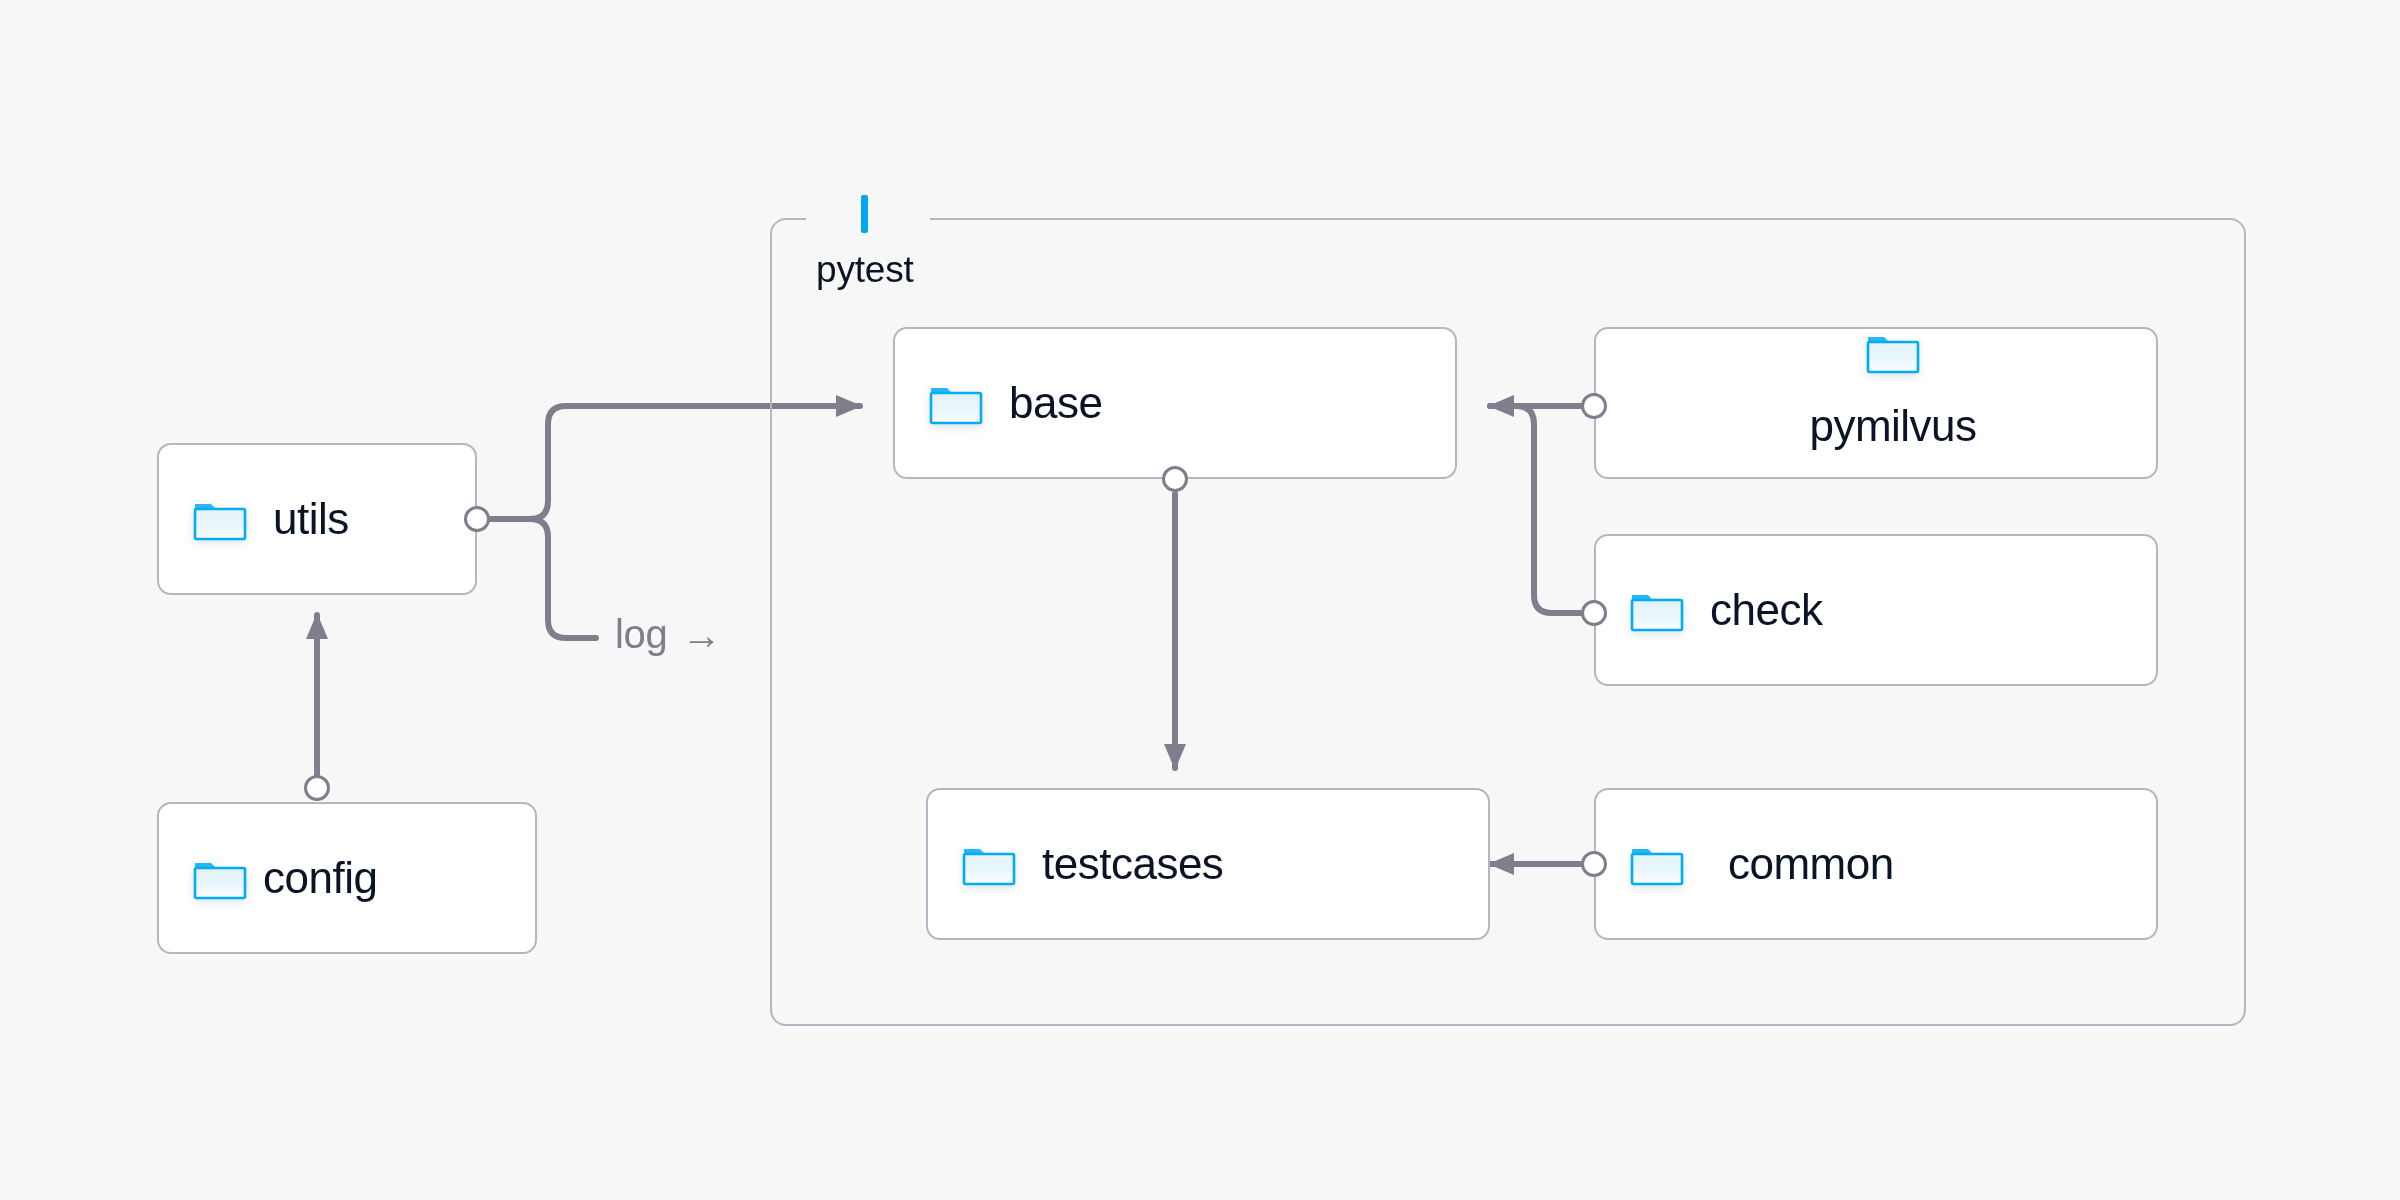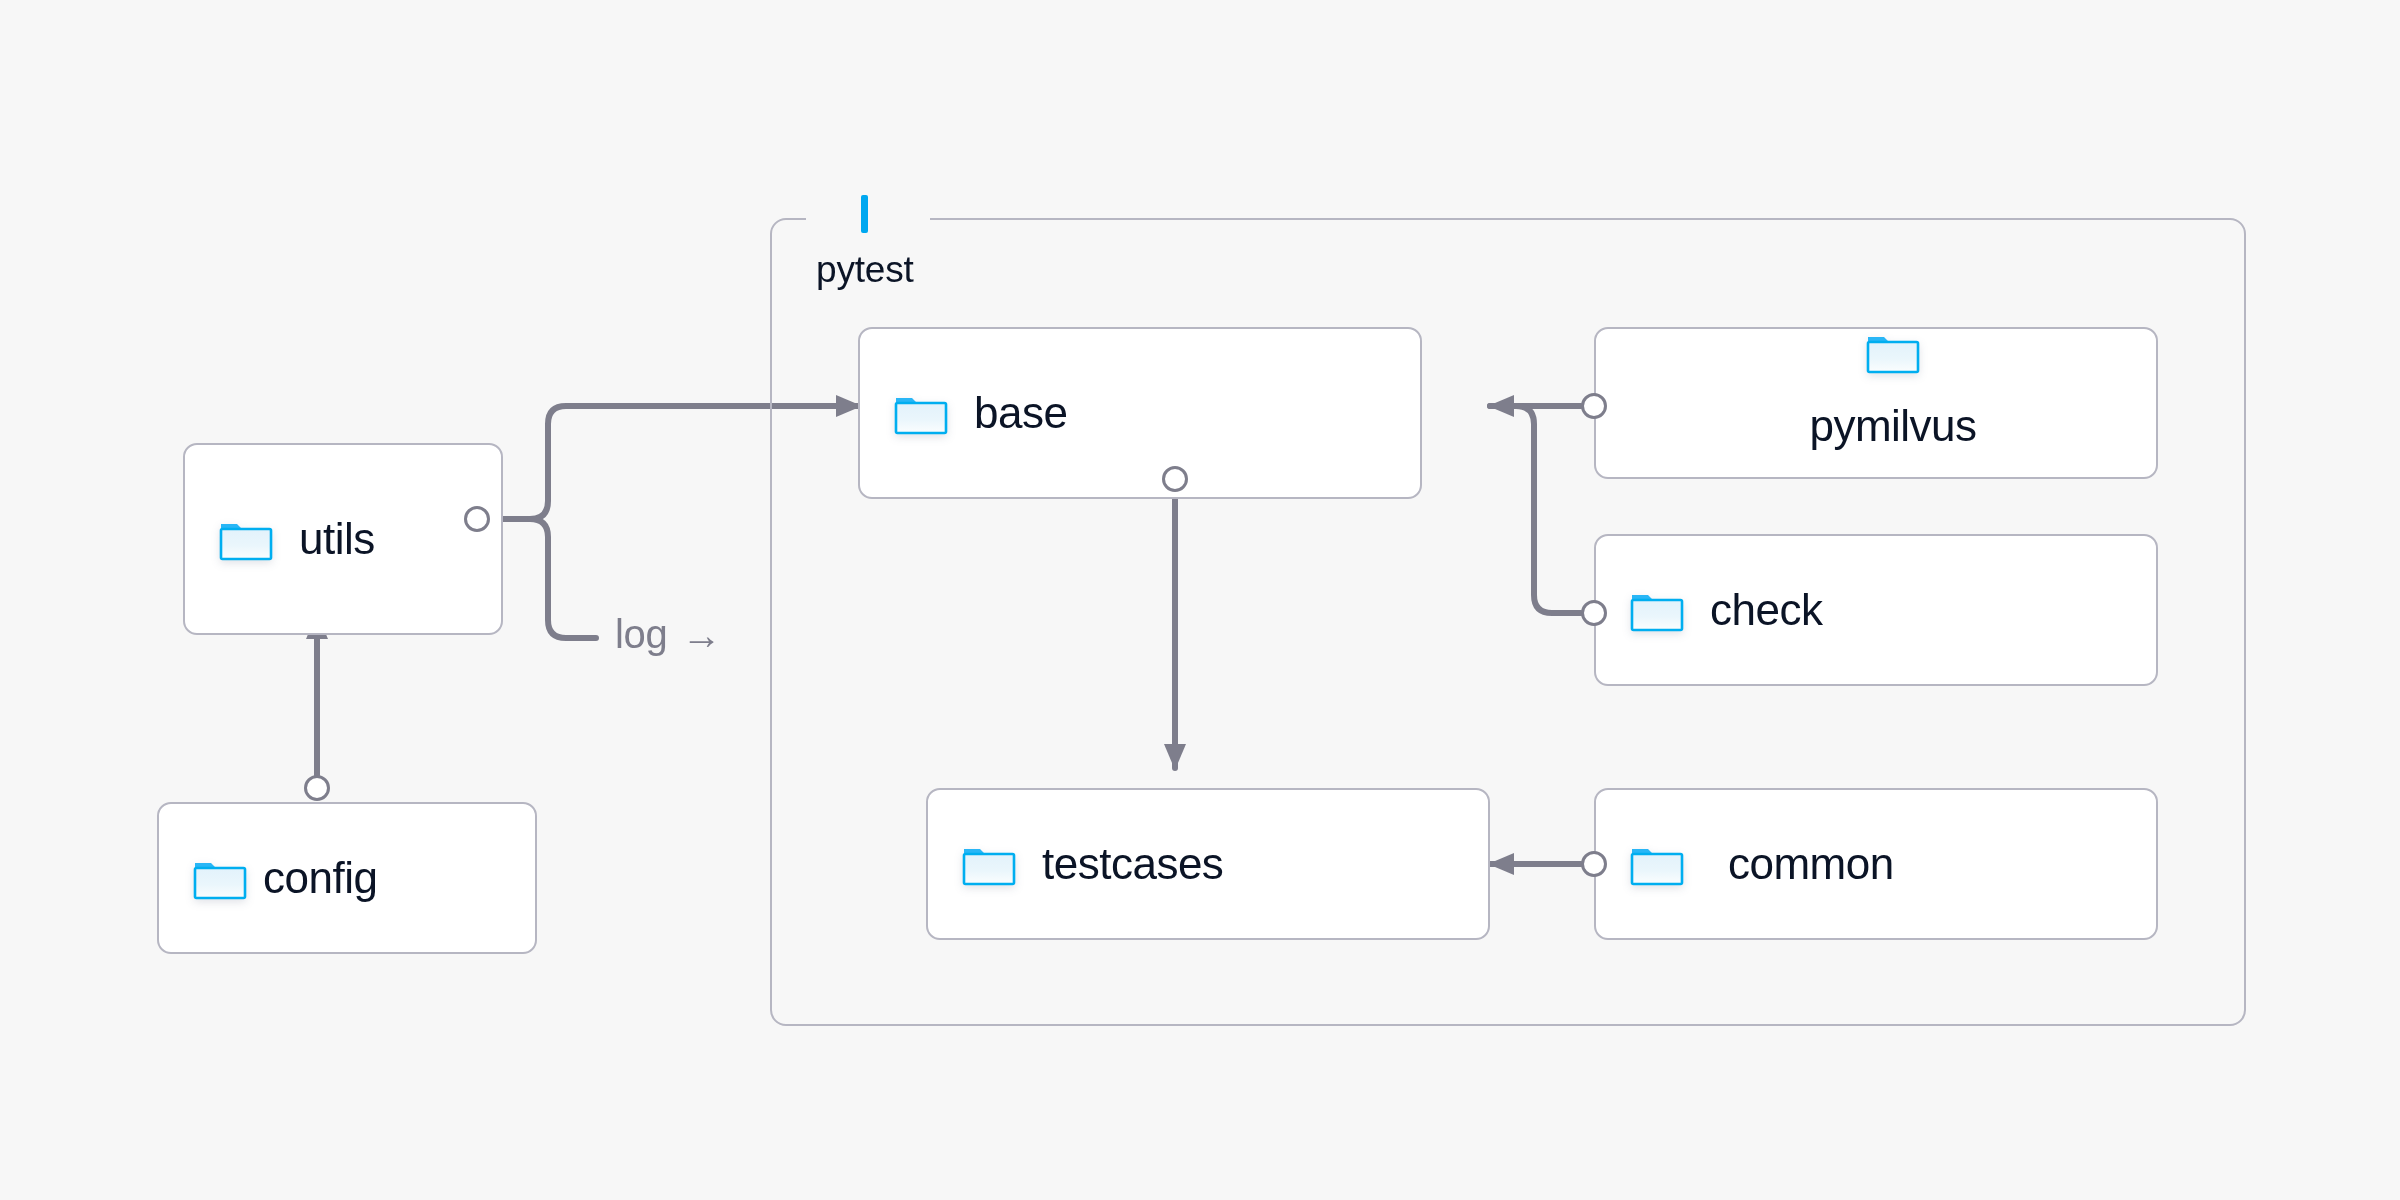--- a/index.html
+++ b/index.html
@@ -153,39 +153,39 @@
     </g>
   </svg>
 
   <div class="group-box" style="left:770px; top:218px; width:1476px; height:808px;"></div>
 
   <div class="group-label" style="left:806px; top:195px;flex-direction:column;">
     <span class="accent-bar"></span>
     <span class="group-title">pytest</span>
   </div>
 
-  <div class="node" style="left:157px; top:443px; width:320px; height:192px;margin-left:26px;">
+  <div class="node" style="left:157px; top:443px; width:320px; height:152px;">
     <svg class="folder-icon" viewBox="0 0 54 46">
       <path d="M2,8 h16 l5,5 h29 v4 H2 Z" fill="#29b6f6"></path>
       <rect x="2" y="13" width="50" height="30" rx="1.5" fill="url(#folderGrad)" stroke="#00aef0" stroke-width="2.6"></rect>
     </svg>
     <span class="node-label">utils</span>
   </div>
   <div class="port" style="left:464px; top:506px;"></div>
 
   <div class="node" style="left:157px; top:802px; width:380px; height:152px;gap:16px;">
     <svg class="folder-icon" viewBox="0 0 54 46">
       <path d="M2,8 h16 l5,5 h29 v4 H2 Z" fill="#29b6f6"></path>
       <rect x="2" y="13" width="50" height="30" rx="1.5" fill="url(#folderGrad)" stroke="#00aef0" stroke-width="2.6"></rect>
     </svg>
     <span class="node-label">config</span>
   </div>
   <div class="port" style="left:304px; top:775px;"></div>
 
-  <div class="node" style="left:858px; top:327px; width:564px; height:172px;">
+  <div class="node" style="left:893px; top:327px; width:564px; height:152px;">
     <svg class="folder-icon" viewBox="0 0 54 46">
       <path d="M2,8 h16 l5,5 h29 v4 H2 Z" fill="#29b6f6"></path>
       <rect x="2" y="13" width="50" height="30" rx="1.5" fill="url(#folderGrad)" stroke="#00aef0" stroke-width="2.6"></rect>
     </svg>
     <span class="node-label">base</span>
   </div>
   <div class="port" style="left:1162px; top:466px;"></div>
 
   <div class="node" style="left:893px; top:788px; width:564px; height:152px;margin-left:33px;">
     <svg class="folder-icon" viewBox="0 0 54 46">

